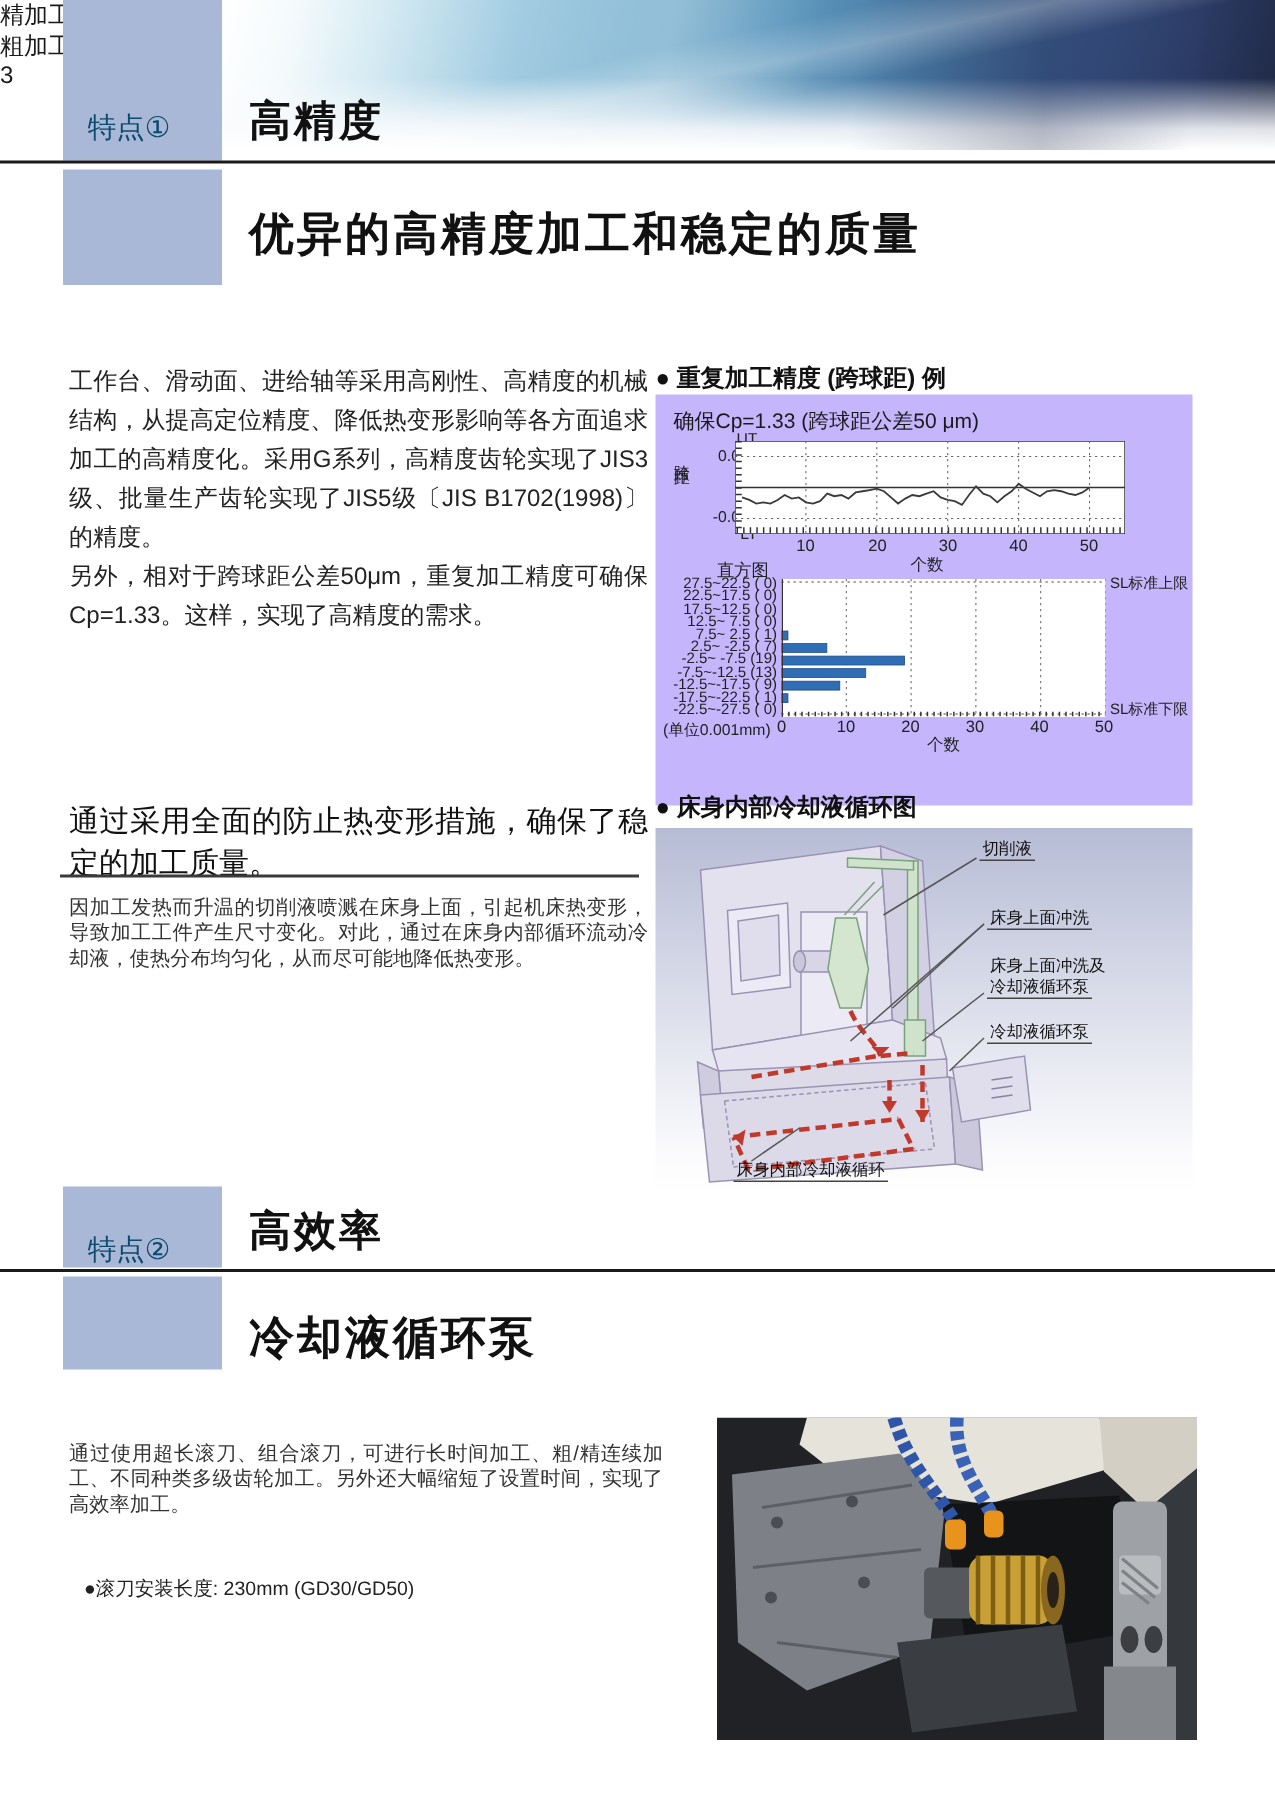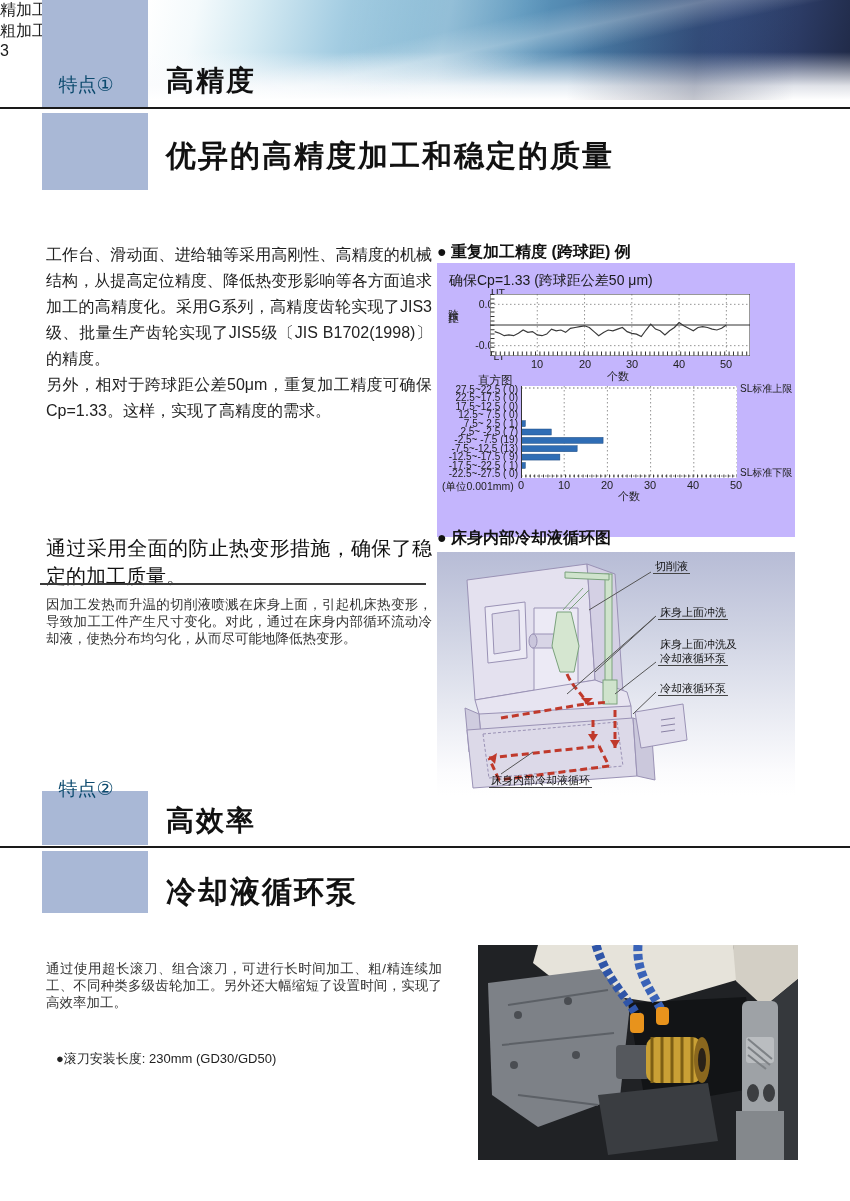--- a/index.html
+++ b/index.html
@@ -17,21 +17,21 @@
       linear-gradient(102deg, transparent 28%, rgba(255,255,255,.22) 42%, transparent 56%),
       linear-gradient(95deg, transparent 60%, rgba(20,28,60,.25) 78%, transparent 92%);}
 
   .fbox{position:absolute;left:42px;width:106px;background:#a9b8d6;}
   .fbox1a{top:0;height:107px;}
   .fbox1b{top:113px;height:77px;}
   .fbox2a{top:791px;height:54px;}
   .fbox2b{top:851px;height:62px;}
   .ftag{position:absolute;width:88px;text-align:center;font-size:19px;color:#0c4a6e;}
   .ftag1{left:42px;top:72px;}
-  .ftag2{left:42px;top:776px;text-align:center;}
+  .ftag2{left:42px;top:820px;text-align:center;}
 
   .sec-title{position:absolute;left:166px;margin:0;font-weight:bold;color:#111;font-size:28px;letter-spacing:2px;}
   .t1{top:62px;} .t2{top:802px;}
   .rule{position:absolute;left:0;width:850px;height:2px;background:#1a1a1a;}
   .rule1{top:107px;} .rule2{top:846px;}
   .headline{position:absolute;left:166px;margin:0;font-weight:bold;color:#111;font-size:30px;letter-spacing:2px;}
   .hl1{top:136px;} .hl2{top:872px;}
 
   
   .bodytext{position:absolute;left:40px;width:386px;margin:6px;text-align:justify;}

